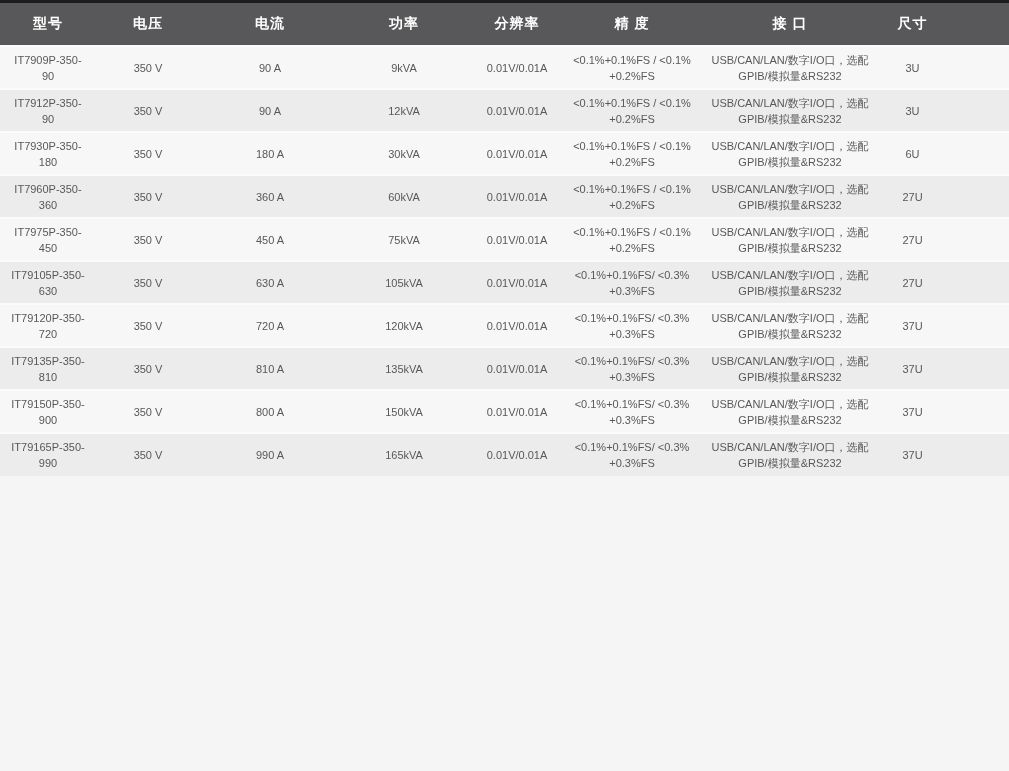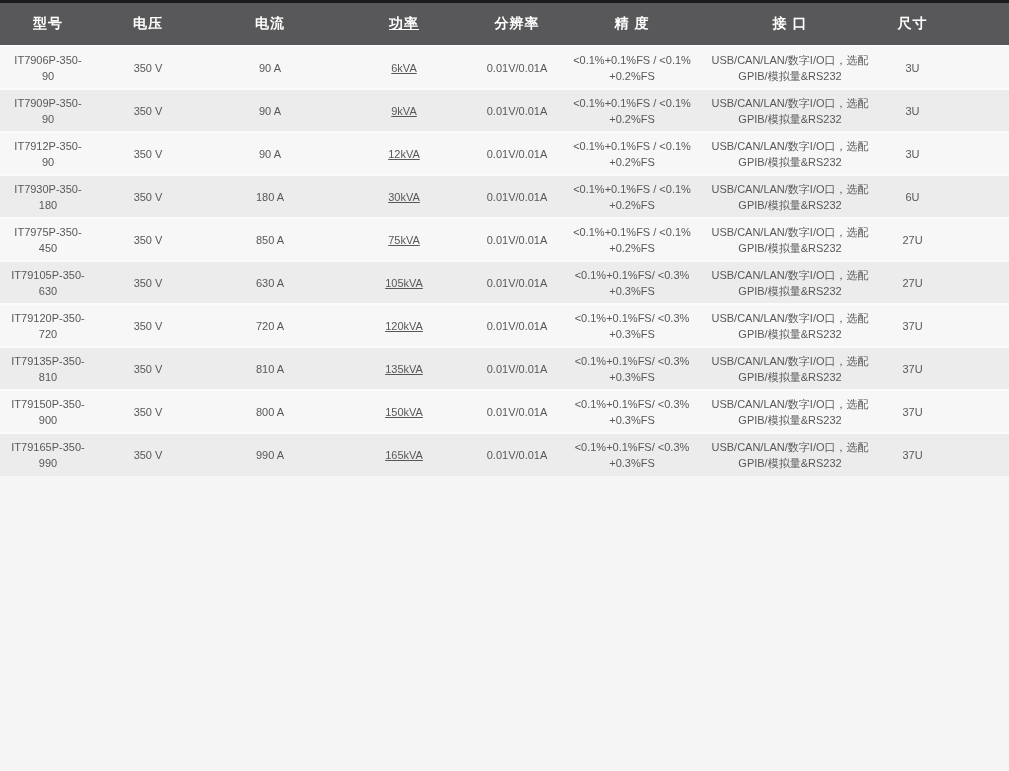--- a/index.html
+++ b/index.html
@@ -47,21 +47,21 @@
     padding: 0 2px;
     border-top: 2px solid #fbfbfb;
   }
   tbody tr:nth-child(odd)  { background: #f7f7f7; }
   tbody tr:nth-child(even) { background: #ececed; }
 
   
   .col-model      { width: 96px;  }
   .col-voltage    { width: 104px; }
   .col-current    { width: 140px; text-align: center; }
-  .col-power      { width: 128px; text-decoration: underline; }
+  .col-power      { width: 128px; }
   .col-resolution { width: 98px;  }
   .col-accuracy   { width: 132px; }
   .col-interface  { width: 184px; }
   .col-size       { width: 127px; padding-right: 68px; }
 </style>
 </head>
 <body>
 
 <div class="page">
   <div class="top-line"></div>
@@ -73,33 +73,20 @@
           <th class="col-current">电流</th>
           <th class="col-power">功率</th>
           <th class="col-resolution">分辨率</th>
           <th class="col-accuracy">精 度</th>
           <th class="col-interface">接 口</th>
           <th class="col-size">尺寸</th>
         </tr>
     </thead>
     <tbody>
         <tr>
-          <td class="col-model">IT7906P-350-
-90</td>
-          <td class="col-voltage">350 V</td>
-          <td class="col-current">90 A</td>
-          <td class="col-power">6kVA</td>
-          <td class="col-resolution">0.01V/0.01A</td>
-          <td class="col-accuracy">&lt;0.1%+0.1%FS / &lt;0.1%
-+0.2%FS</td>
-          <td class="col-interface">USB/CAN/LAN/数字I/O口，选配
-GPIB/模拟量&amp;RS232</td>
-          <td class="col-size">3U</td>
-        </tr>
-        <tr>
           <td class="col-model">IT7909P-350-
 90</td>
           <td class="col-voltage">350 V</td>
           <td class="col-current">90 A</td>
           <td class="col-power">9kVA</td>
           <td class="col-resolution">0.01V/0.01A</td>
           <td class="col-accuracy">&lt;0.1%+0.1%FS / &lt;0.1%
 +0.2%FS</td>
           <td class="col-interface">USB/CAN/LAN/数字I/O口，选配
 GPIB/模拟量&amp;RS232</td>
@@ -125,24 +112,37 @@
           <td class="col-current">180 A</td>
           <td class="col-power">30kVA</td>
           <td class="col-resolution">0.01V/0.01A</td>
           <td class="col-accuracy">&lt;0.1%+0.1%FS / &lt;0.1%
 +0.2%FS</td>
           <td class="col-interface">USB/CAN/LAN/数字I/O口，选配
 GPIB/模拟量&amp;RS232</td>
           <td class="col-size">6U</td>
         </tr>
         <tr>
+          <td class="col-model">IT7960P-350-
+360</td>
+          <td class="col-voltage">350 V</td>
+          <td class="col-current">360 A</td>
+          <td class="col-power">60kVA</td>
+          <td class="col-resolution">0.01V/0.01A</td>
+          <td class="col-accuracy">&lt;0.1%+0.1%FS / &lt;0.1%
++0.2%FS</td>
+          <td class="col-interface">USB/CAN/LAN/数字I/O口，选配
+GPIB/模拟量&amp;RS232</td>
+          <td class="col-size">27U</td>
+        </tr>
+        <tr>
           <td class="col-model">IT7975P-350-
 450</td>
           <td class="col-voltage">350 V</td>
-          <td class="col-current">850 A</td>
+          <td class="col-current">450 A</td>
           <td class="col-power">75kVA</td>
           <td class="col-resolution">0.01V/0.01A</td>
           <td class="col-accuracy">&lt;0.1%+0.1%FS / &lt;0.1%
 +0.2%FS</td>
           <td class="col-interface">USB/CAN/LAN/数字I/O口，选配
 GPIB/模拟量&amp;RS232</td>
           <td class="col-size">27U</td>
         </tr>
         <tr>
           <td class="col-model">IT79105P-350-

